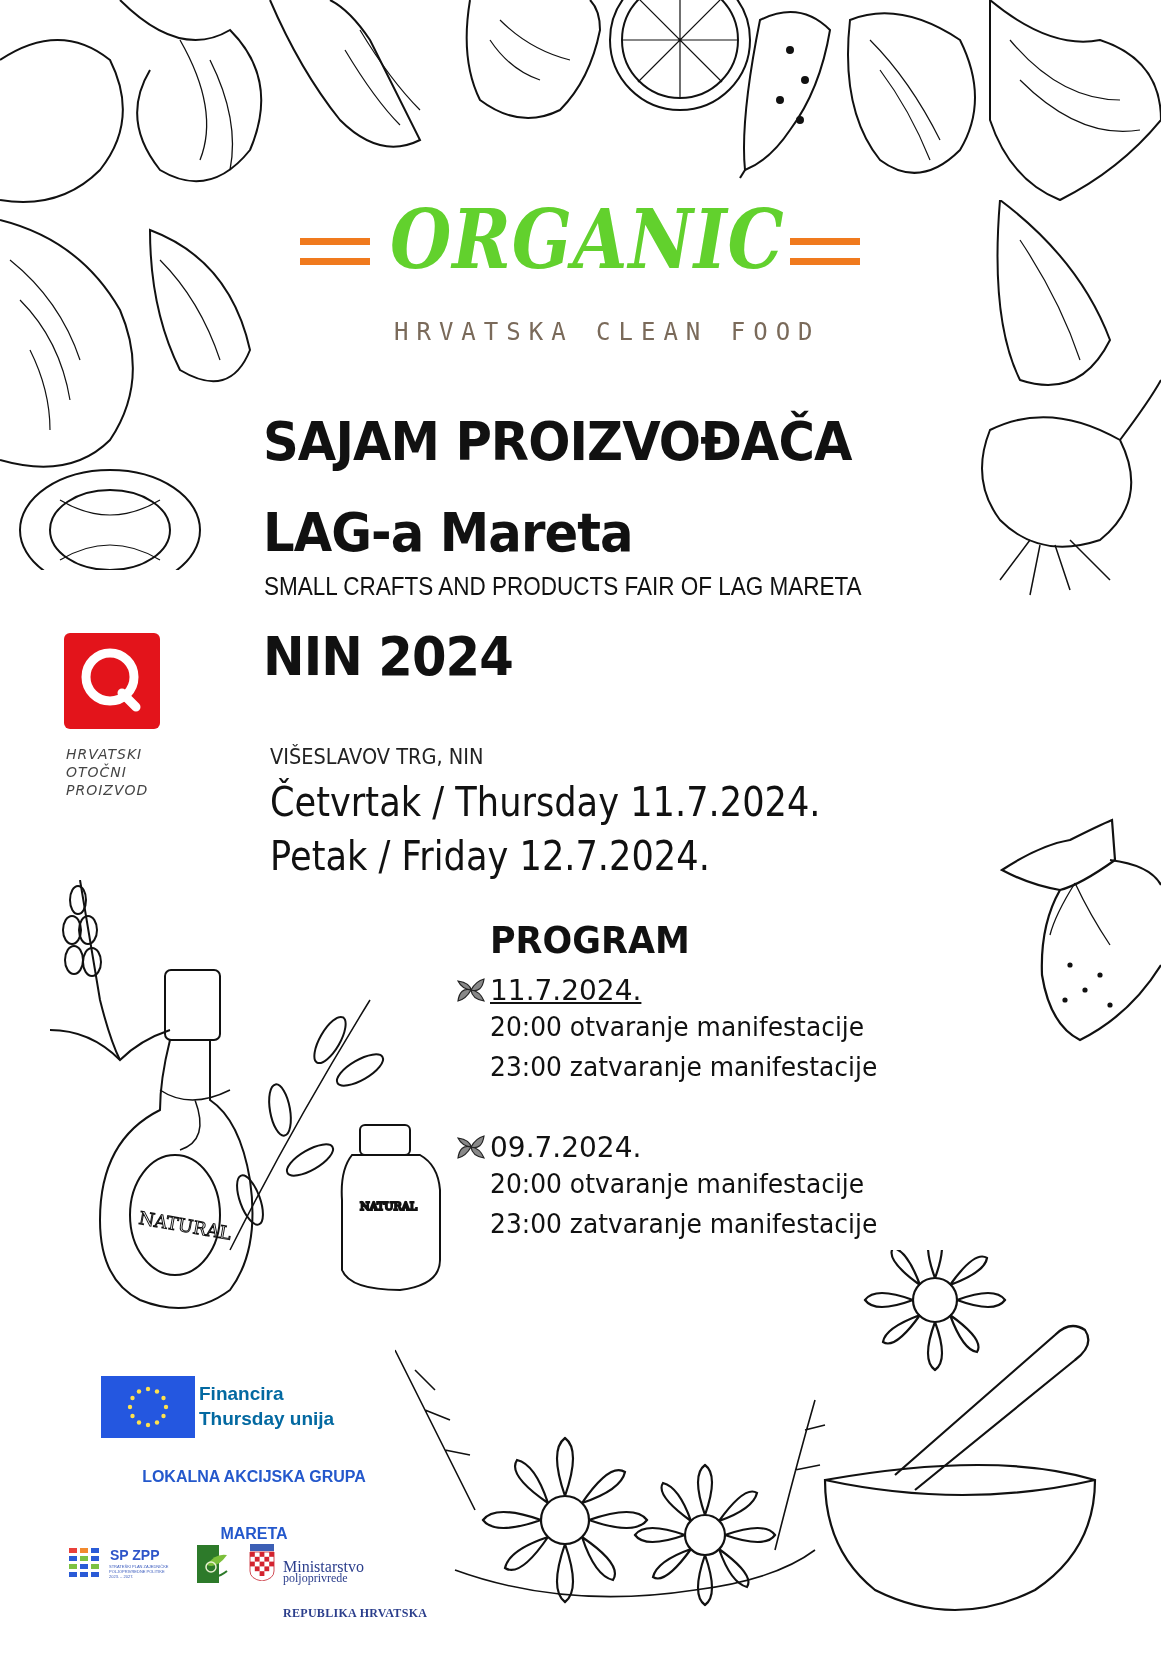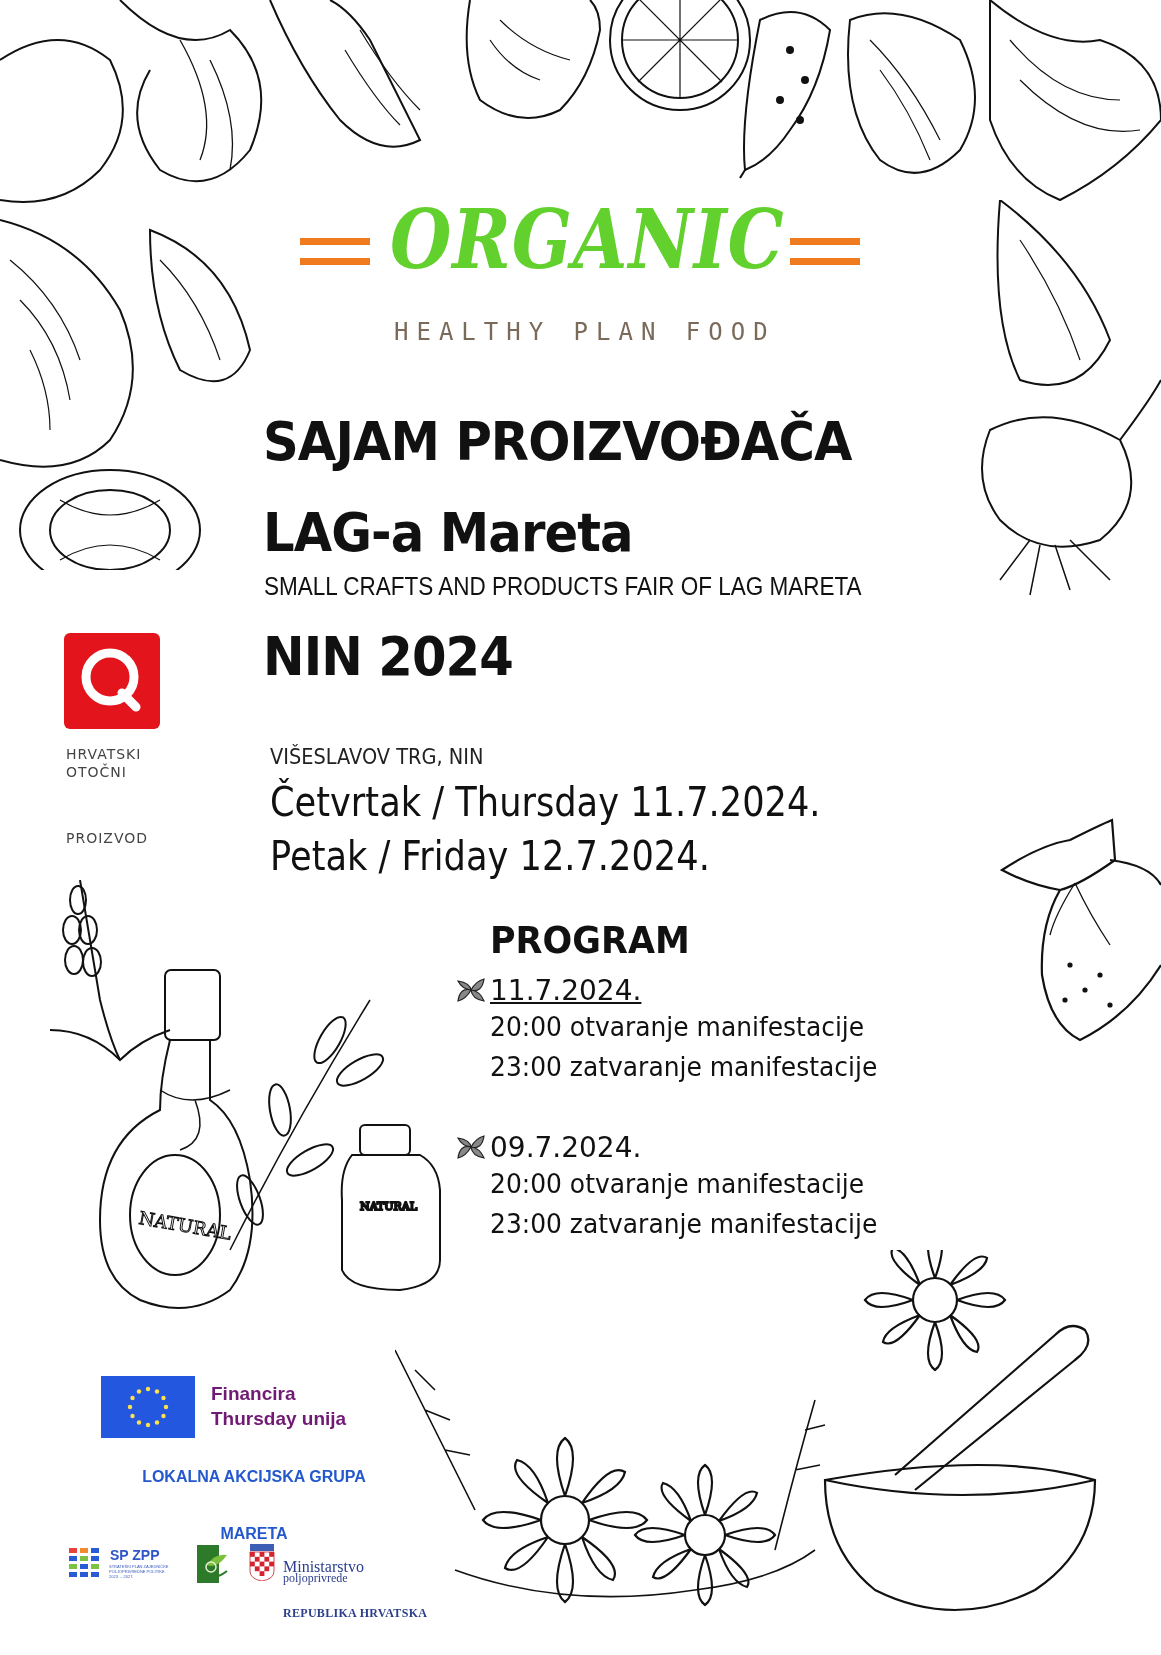--- a/index.html
+++ b/index.html
@@ -12,23 +12,23 @@
   .tagline{position:absolute;left:394px;top:318px;font-family:"DejaVu Sans Mono",monospace;font-size:24px;letter-spacing:8px;color:#7a6a5a;}
   .h1{position:absolute;left:263px;font-family:"DejaVu Sans",sans-serif;font-weight:bold;font-size:54px;letter-spacing:-1px;line-height:1;color:#111;transform:scaleX(0.92);transform-origin:left top;}
   .sub{position:absolute;left:264px;top:572px;font-family:"Liberation Sans",sans-serif;font-size:25px;color:#111;transform:scaleX(0.9);transform-origin:left top;}
   .venue{position:absolute;left:270px;top:744px;font-family:"DejaVu Sans",sans-serif;font-size:22px;color:#222;transform:scaleX(0.88);transform-origin:left top;}
   .date-line{position:absolute;left:270px;font-family:"DejaVu Sans",sans-serif;font-size:40px;color:#111;transform:scaleX(0.88);transform-origin:left top;line-height:1;}
   .prog-title{position:absolute;left:490px;top:918px;font-family:"DejaVu Sans",sans-serif;font-weight:bold;font-size:38px;color:#111;transform:scaleX(0.92);transform-origin:left top;}
   .prog-date{position:absolute;left:490px;font-family:"DejaVu Sans",sans-serif;font-size:28px;color:#111;}
   .prog-item{position:absolute;left:490px;font-family:"DejaVu Sans",sans-serif;font-size:26px;color:#111;transform:scaleX(0.96);transform-origin:left top;}
   .leaf{position:absolute;left:456px;width:30px;height:26px;}
   .hop-logo{position:absolute;left:64px;top:633px;width:96px;height:96px;background:#e3141b;border-radius:6px;}
-  .hop-text{position:absolute;left:66px;font-family:"DejaVu Sans",sans-serif;font-size:14px;color:#444;letter-spacing:1px;}
+  .hop-text{position:absolute;left:66px;font-family:"DejaVu Sans",sans-serif;font-size:14px;color:#444;letter-spacing:1px;font-style:italic;}
   .eu-flag{position:absolute;left:101px;top:1376px;width:94px;height:62px;background:#2457e0;}
-  .eu-text{position:absolute;left:211px;font-family:"Liberation Sans",sans-serif;font-weight:bold;font-size:19px;color:#701a75;}
+  .eu-text{position:absolute;left:199px;font-family:"Liberation Sans",sans-serif;font-weight:bold;font-size:19px;color:#0369a1;}
   .lag-text{position:absolute;left:104px;width:300px;text-align:center;font-family:"Liberation Sans",sans-serif;font-weight:bold;font-size:16px;color:#2458cc;}
   .sp{position:absolute;left:110px;top:1547px;font-family:"Liberation Sans",sans-serif;font-weight:bold;font-size:14px;color:#2e55c9;}
   .sp-small{position:absolute;left:109px;top:1564px;font-family:"Liberation Sans",sans-serif;font-size:4px;line-height:5px;color:#3a5bbd;width:60px;}
   .rh{position:absolute;left:283px;font-family:"Liberation Serif",serif;color:#2b3e8c;}
 </style>
 </head>
 <body>
 
 <div class="sketch" style="left:0;top:0;width:1161px;height:230px;">
   <svg viewBox="0 0 1161 230" fill="none" stroke="#111" stroke-width="2">
@@ -138,36 +138,36 @@
     <path d="M430 230 Q570 260 700 230"></path>
     <path d="M520 240 L680 110 Q700 95 690 80 Q675 70 660 85 L500 225"></path>
   </svg>
 </div>
 
 <div class="bar" style="left:300px;top:238px;width:70px;"></div>
 <div class="bar" style="left:300px;top:258px;width:70px;"></div>
 <div class="bar" style="left:790px;top:238px;width:70px;"></div>
 <div class="bar" style="left:790px;top:258px;width:70px;"></div>
 <div class="organic">ORGANIC</div>
-<div class="tagline">HEALTHY PLAN FOOD</div>
+<div class="tagline">HRVATSKA CLEAN FOOD</div>
 
 <div class="h1" style="top:415px;">SAJAM PROIZVOĐAČA</div>
 <div class="h1" style="top:506px;">LAG-a Mareta</div>
 <div class="sub">SMALL CRAFTS AND PRODUCTS FAIR OF LAG MARETA</div>
 <div class="h1" style="top:630px;">NIN 2024</div>
 
 <div class="hop-logo">
   <svg viewBox="0 0 96 96" width="96" height="96">
     <circle cx="46" cy="44" r="24" fill="none" stroke="#fff" stroke-width="9"></circle>
     <path d="M58 60 L72 74" stroke="#fff" stroke-width="9" stroke-linecap="round"></path>
   </svg>
 </div>
 <div class="hop-text" style="top:746px;">HRVATSKI</div>
 <div class="hop-text" style="top:764px;">OTOČNI</div>
-<div class="hop-text" style="top:782px;margin-top:48px;">PROIZVOD</div>
+<div class="hop-text" style="top:782px;">PROIZVOD</div>
 
 <div class="venue">VIŠESLAVOV TRG, NIN</div>
 <div class="date-line" style="top:782px;">Četvrtak / Thursday 11.7.2024.</div>
 <div class="date-line" style="top:836px;">Petak / Friday 12.7.2024.</div>
 
 <div class="prog-title">PROGRAM</div>
 
 <div class="leaf" style="top:977px;">
   <svg viewBox="0 0 30 26" width="30" height="26">
       <path d="M2 24 Q4 10 15 13 Q10 22 2 24Z M28 2 Q26 16 15 13 Q20 4 28 2Z M2 4 Q14 6 15 13 Q6 12 2 4Z M28 24 Q16 22 15 13 Q24 14 28 24Z" fill="#888" stroke="#222" stroke-width="1.2"></path>

